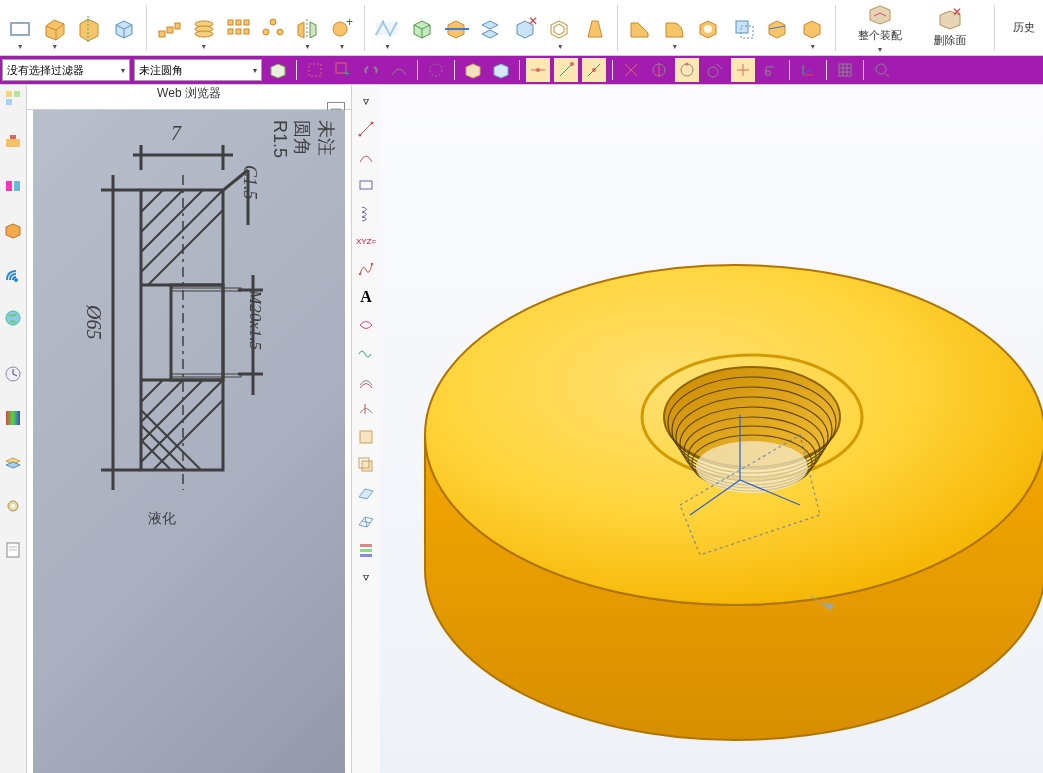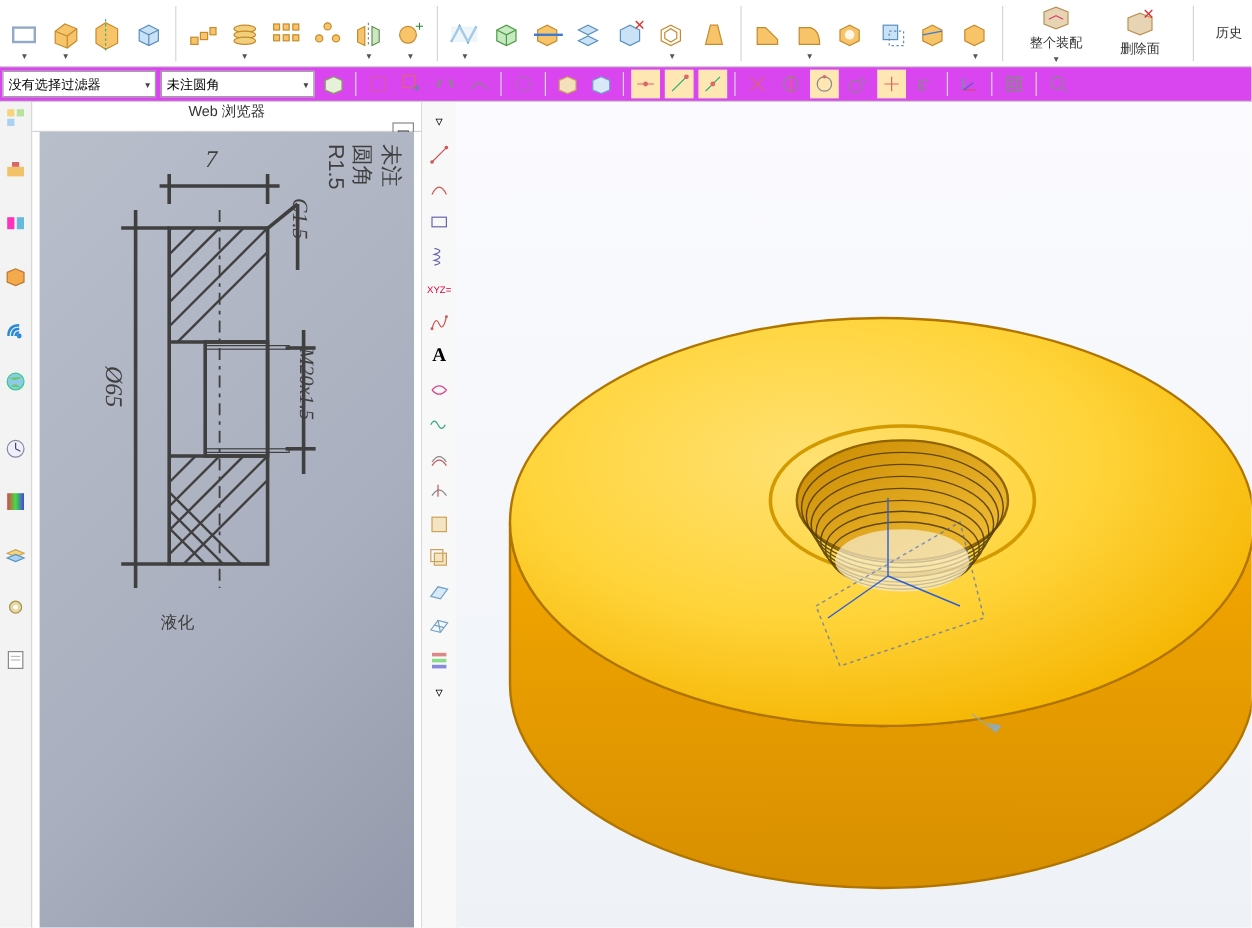--- a/index.html
+++ b/index.html
@@ -41,21 +41,21 @@
   align-items: center;
   gap: 10px;
 }
 .ribbon-labeled {
   display:flex; flex-direction:column; align-items:center; width:60px; cursor:pointer; gap:2px;
 }
 .ribbon-labeled .lbl { font-size:11px; color:#333;}
 .ribbon-labeled .drp { font-size:8px; color:#555;}
 .secondbar {
   height: 28px;
-  background:#d946ef;
+  background:#a21caf;
   border-bottom:1px solid #d0d0d0;
   display:flex;
   align-items:center;
   padding:0 2px;
   gap:4px;
 }
 .combo {
   height:20px;
   border:1px solid #a0a0a0;
   background:#fff;
@@ -610,21 +610,21 @@
               <line x1="108" y1="315" x2="190" y2="397"></line>
               <line x1="108" y1="330" x2="175" y2="397"></line>
           </g>
         </g>
       </svg>
       <div class="bp-txt rotate-v" style="left:305px;top:10px;font-size:18px;font-style:normal;font-family:inherit">未注圆角 R1.5</div>
       <div class="bp-txt" style="left:138px;top:12px;font-size:20px">7</div>
       <div class="bp-txt rotate-v" style="left:227px;top:55px;font-size:18px">C1.5</div>
       <div class="bp-txt rotate-v" style="left:232px;top:180px;font-size:17px">M20x1.5</div>
       <div class="bp-txt rotate-v" style="left:72px;top:195px;font-size:20px">Ø65</div>
-      <div class="bp-txt" style="left:101px;top:400px;font-size:14px;font-style:normal;font-family:Liberation Mono, monospace">液化</div>
+      <div class="bp-txt" style="left:115px;top:400px;font-size:14px;font-style:normal;font-family:Liberation Mono, monospace">液化</div>
     </div>
   </div>
 
   <div class="viewport">
     <div class="vtoolbar">
       <div class="vt-btn">▿</div>
       <div class="vt-btn">
           <svg width="18" height="18">
             <line x1="3" y1="15" x2="15" y2="3" stroke="#c55"></line>
             <circle cx="3" cy="15" r="1.5" fill="#c55"></circle>

